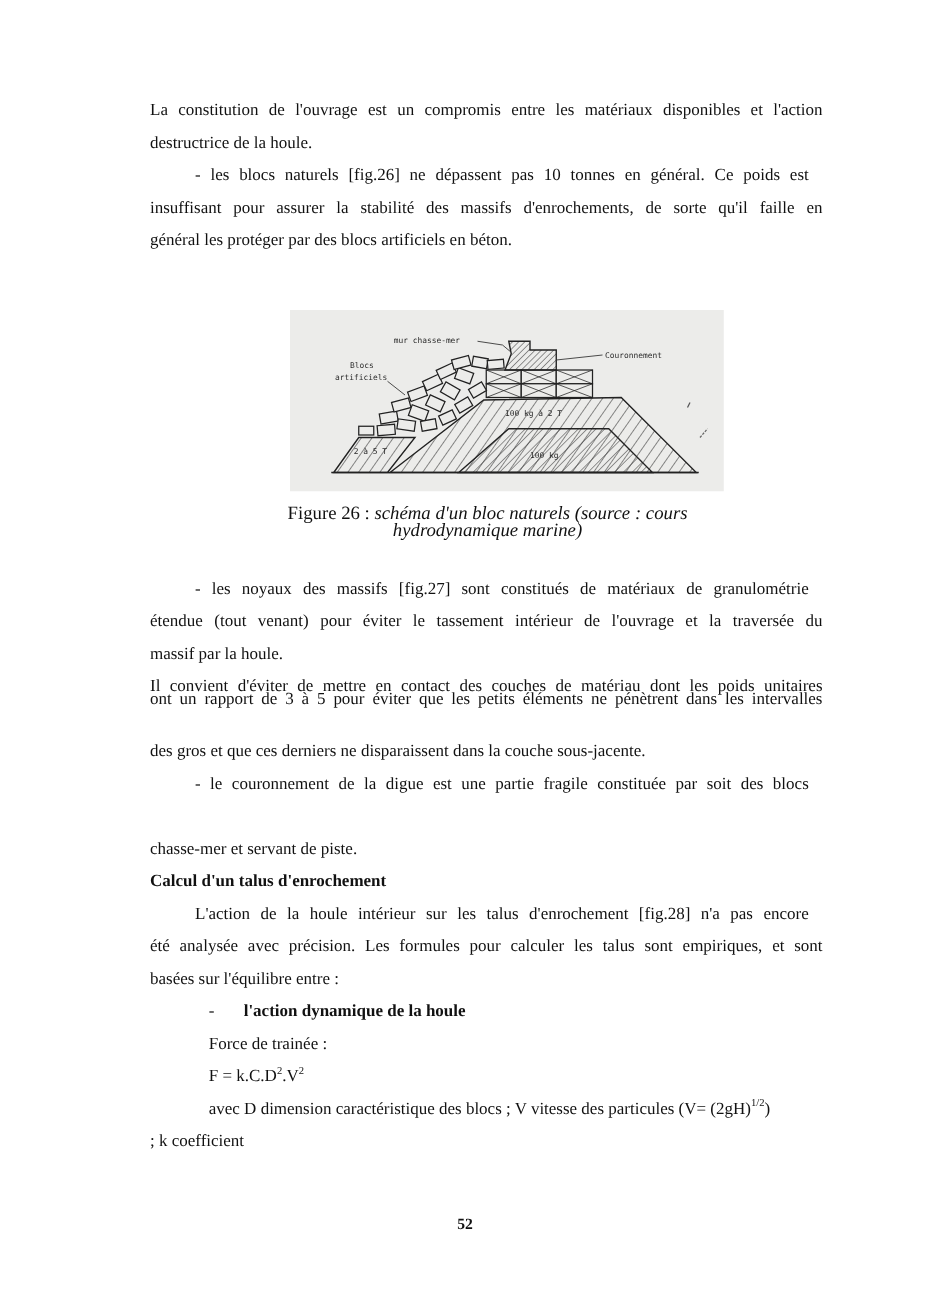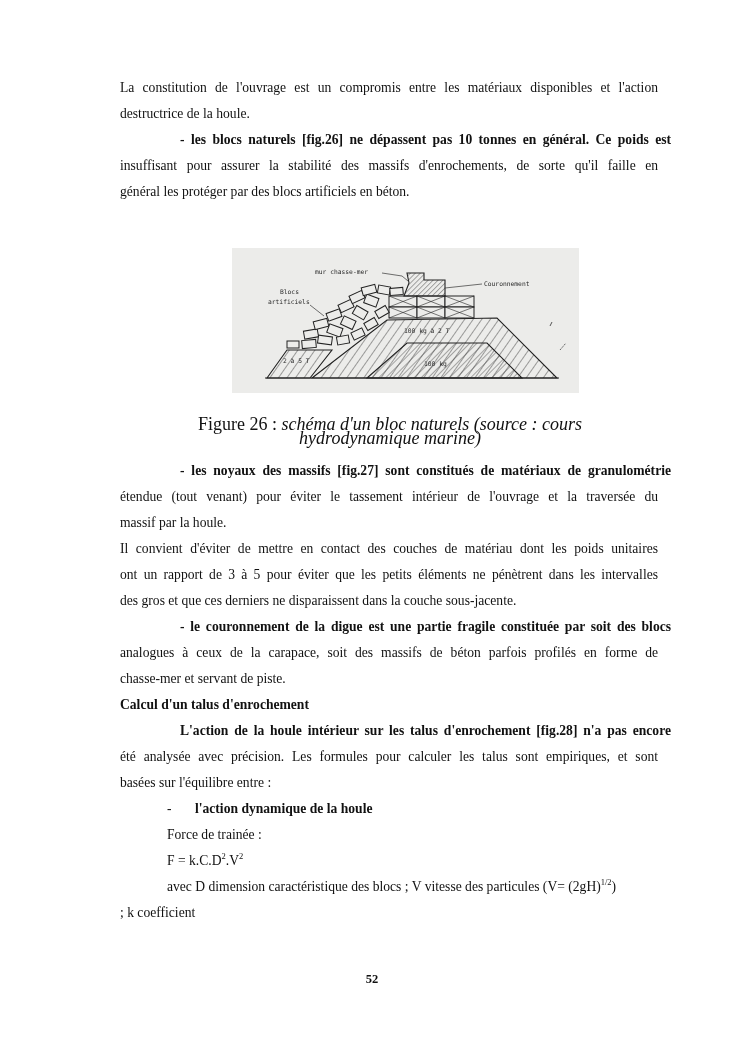--- a/index.html
+++ b/index.html
@@ -7,36 +7,36 @@
     width: 744px; height: 1053px; position: relative; overflow: hidden;
     font-family: "Liberation Serif", "DejaVu Serif", serif;
     color: #111111;
   }
   .page { position: absolute; left: 0; top: 0; width: 612px; height: 1053px; background: #fff; }
   .line {
     position: absolute; left: 120px; width: 538px;
     font-size: 13.6px; line-height: 18px; white-space: nowrap;
   }
   .just { text-align: justify; text-align-last: justify; }
-  .ind { left: 180px; width: 491px; font-weight: bold; }
+  .ind { left: 156px; width: 491px; }
   .ind2 { left: 167px; }
   .bold { font-weight: bold; }
   .ital { }
   sup { font-size: 8.5px; vertical-align: 6px; line-height: 0; }
 
   .figure {
     position: absolute; left: 232px; top: 248px; width: 347px; height: 145px;
     background: #ececea;
   }
   .figure svg { display: block; width: 347px; height: 145px; }
   .fig-label { font-family: "DejaVu Sans Mono", "Liberation Mono", monospace; font-size: 6.3px; fill: #2a2a2a; }
 
   .caption {
-    position: absolute; left: 180px; top: 417px; width: 420px;
-    text-align: center; font-size: 18px; line-height: 14px;
+    position: absolute; left: 180px; top: 404px; width: 420px;
+    text-align: center; font-size: 15px; line-height: 14px;
   }
   .caption .ital { font-style: italic; }
 
   .pagenum {
     position: absolute; left: 0; width: 744px; top: 960px;
     text-align: center; font-weight: bold; font-size: 12.5px; margin-top: 12px;
   }
 </style>
 </head>
 <body>
@@ -127,25 +127,24 @@
 
   <div class="caption">
     <span>Figure 26 : </span><span class="ital">schéma d'un bloc naturels (source : cours hydrodynamique marine)</span>
   </div>
 
   <div class="line just ind" style="top:462px;">- les noyaux des massifs [fig.27] sont constitués de matériaux de granulométrie</div>
   <div class="line just" style="top:488px;">étendue (tout venant) pour éviter le tassement intérieur de l'ouvrage et la traversée du</div>
   <div class="line" style="top:514px;">massif par la houle.</div>
 
   <div class="line just" style="top:540px;">Il convient d'éviter de mettre en contact des couches de matériau dont les poids unitaires</div>
-  <div class="line just" style="top:566px;">ont un rapport de 3 à 5 pour éviter que les petits éléments ne pénètrent dans les intervalles</div>
+  <div class="line just" style="top:550px;">ont un rapport de 3 à 5 pour éviter que les petits éléments ne pénètrent dans les intervalles</div>
   <div class="line" style="top:592px;">des gros et que ces derniers ne disparaissent dans la couche sous-jacente.</div>
 
   <div class="line just ind" style="top:618px;">-  le couronnement de la digue est une partie fragile constituée par soit des blocs</div>
-  <div class="line just" style="top:644px;">analogues à ceux de la carapace, soit des massifs de béton parfois profilés en forme de</div>
   <div class="line" style="top:670px;">chasse-mer et servant de piste.</div>
 
   <div class="line bold" style="top:696px;">Calcul d'un talus d'enrochement</div>
 
   <div class="line just ind" style="top:722px;">L'action de la houle intérieur sur les talus d'enrochement [fig.28] n'a pas encore</div>
   <div class="line just" style="top:748px;">été analysée avec précision. Les formules pour calculer les talus sont empiriques, et sont</div>
   <div class="line" style="top:774px;">basées sur l'équilibre entre :</div>
 
   <div class="line ind2" style="top:800px;">
     <span>-</span>

